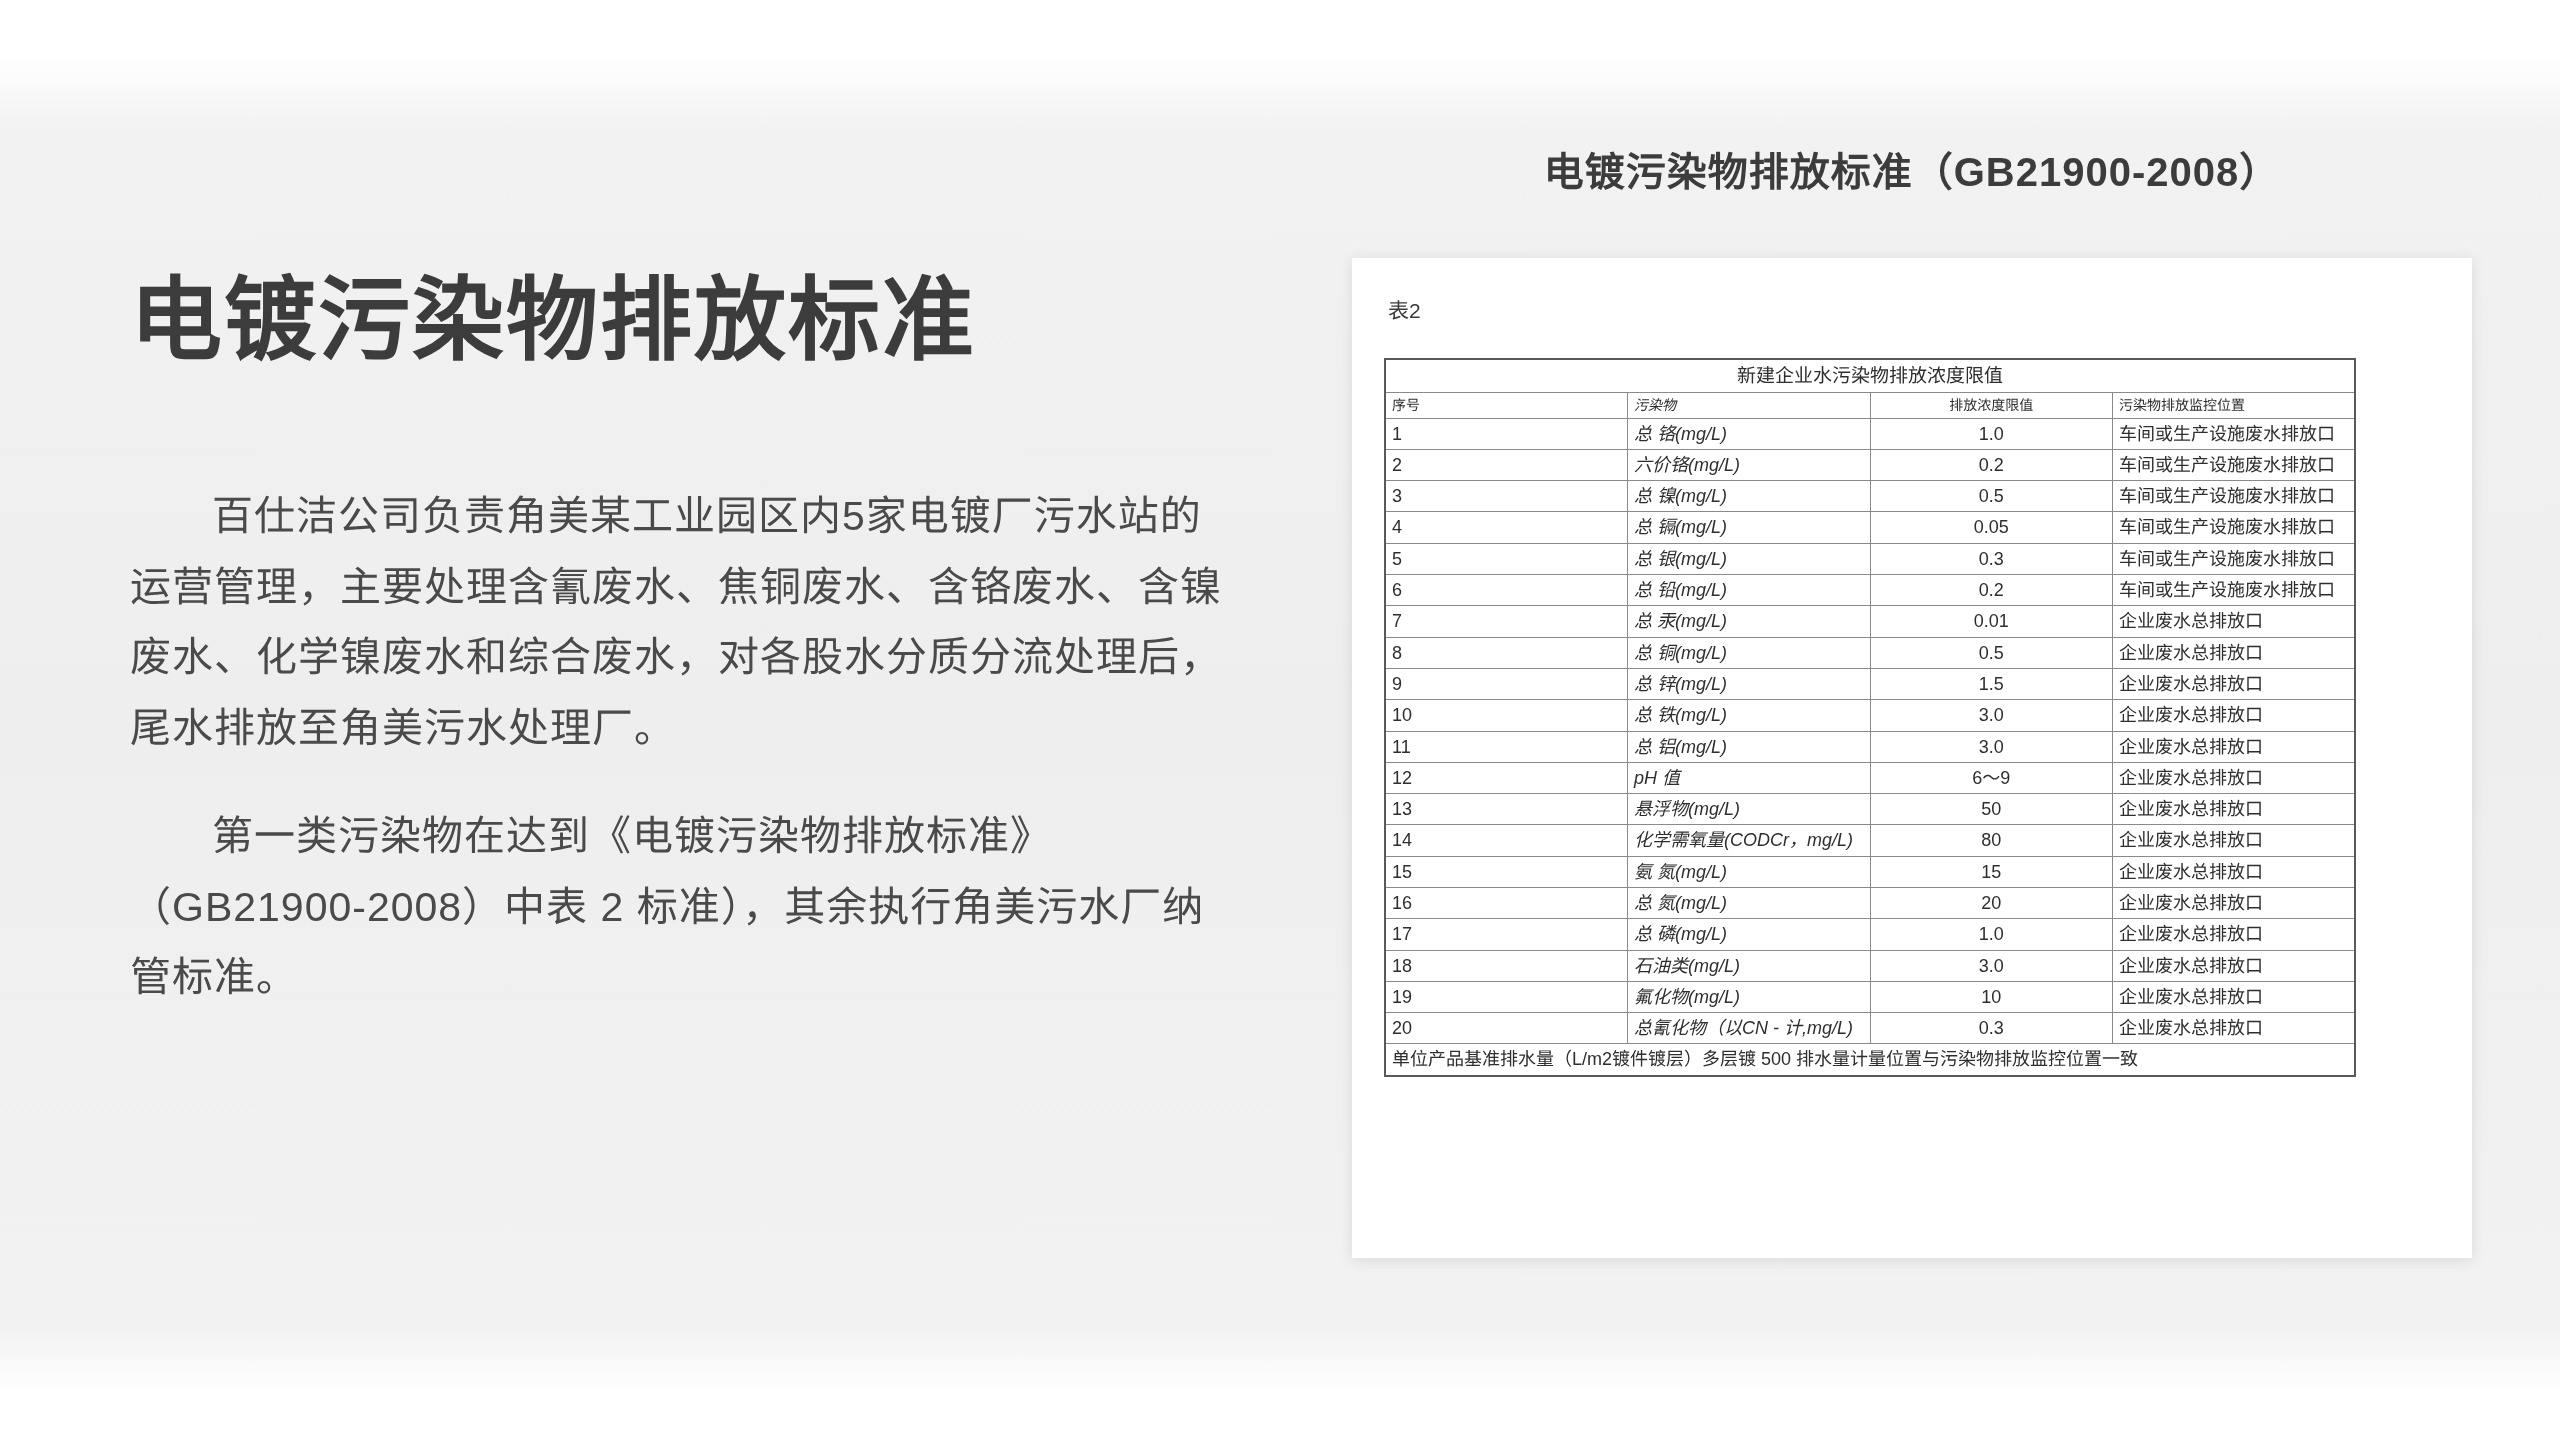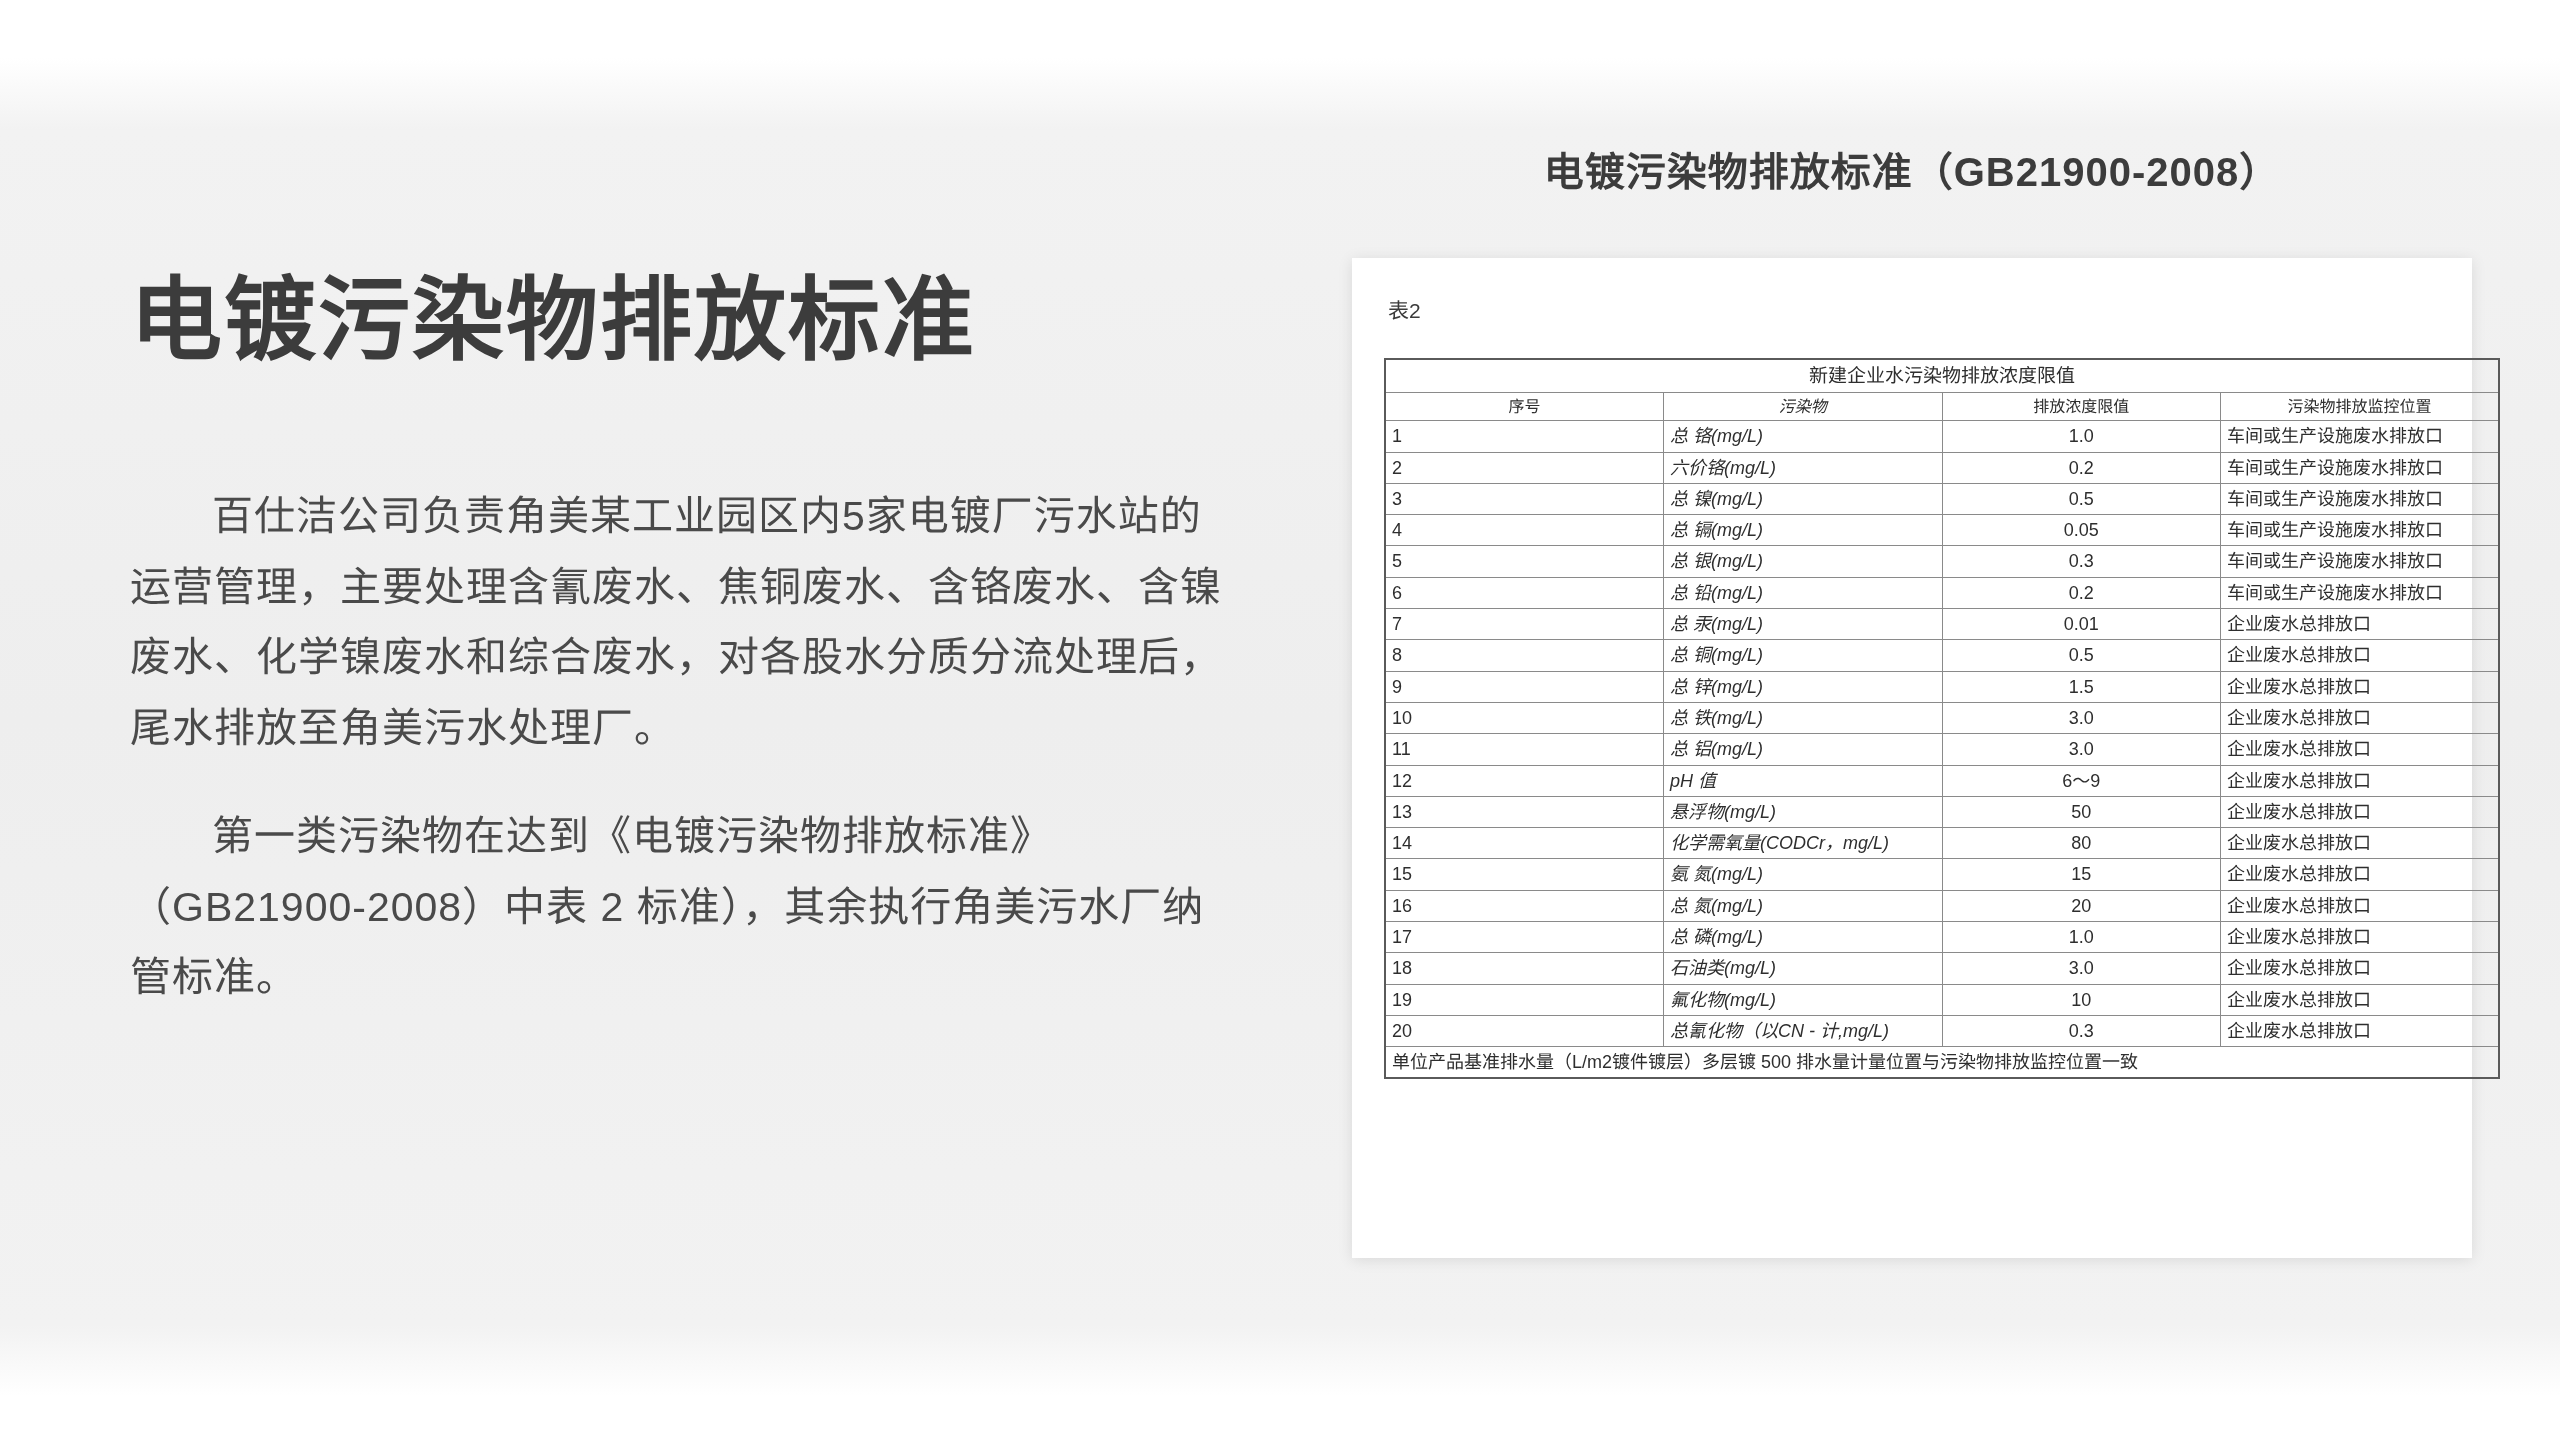--- a/index.html
+++ b/index.html
@@ -73,21 +73,21 @@
     padding: 36px 40px 40px 32px;
   }
 
   .doc-label {
     font-size: 21px;
     color: #3a3a3a;
     margin: 0 0 34px 4px;
   }
 
   table.std-table {
-    width: 1116px;
+    width: 972px;
     border-collapse: collapse;
     table-layout: fixed;
     border: 2px solid #5a5a5a;
     font-size: 18px;
     color: #2e2e2e;
   }
 
   table.std-table td,
   table.std-table th {
     border: 1px solid #8a8a8a;
@@ -104,21 +104,21 @@
     font-size: 19px;
     padding: 9px 6px;
     border-bottom: 1px solid #8a8a8a;
   }
 
   .col-no    { width: 58px;  text-align: left; }
   .col-name  { width: 400px; text-align: left; font-style: italic; }
   .col-limit { width: 180px; text-align: center; }
   .col-pos   { width: 362px; text-align: left; }
 
-  .hdr td { font-size: 16px; text-align: center; }
+  .hdr td { font-size: 14px; }
 
   .footnote td {
     font-size: 18px;
     padding: 8px 10px;
     line-height: 1.5;
     white-space: normal;
   }
 </style>
 </head>
 <body>

